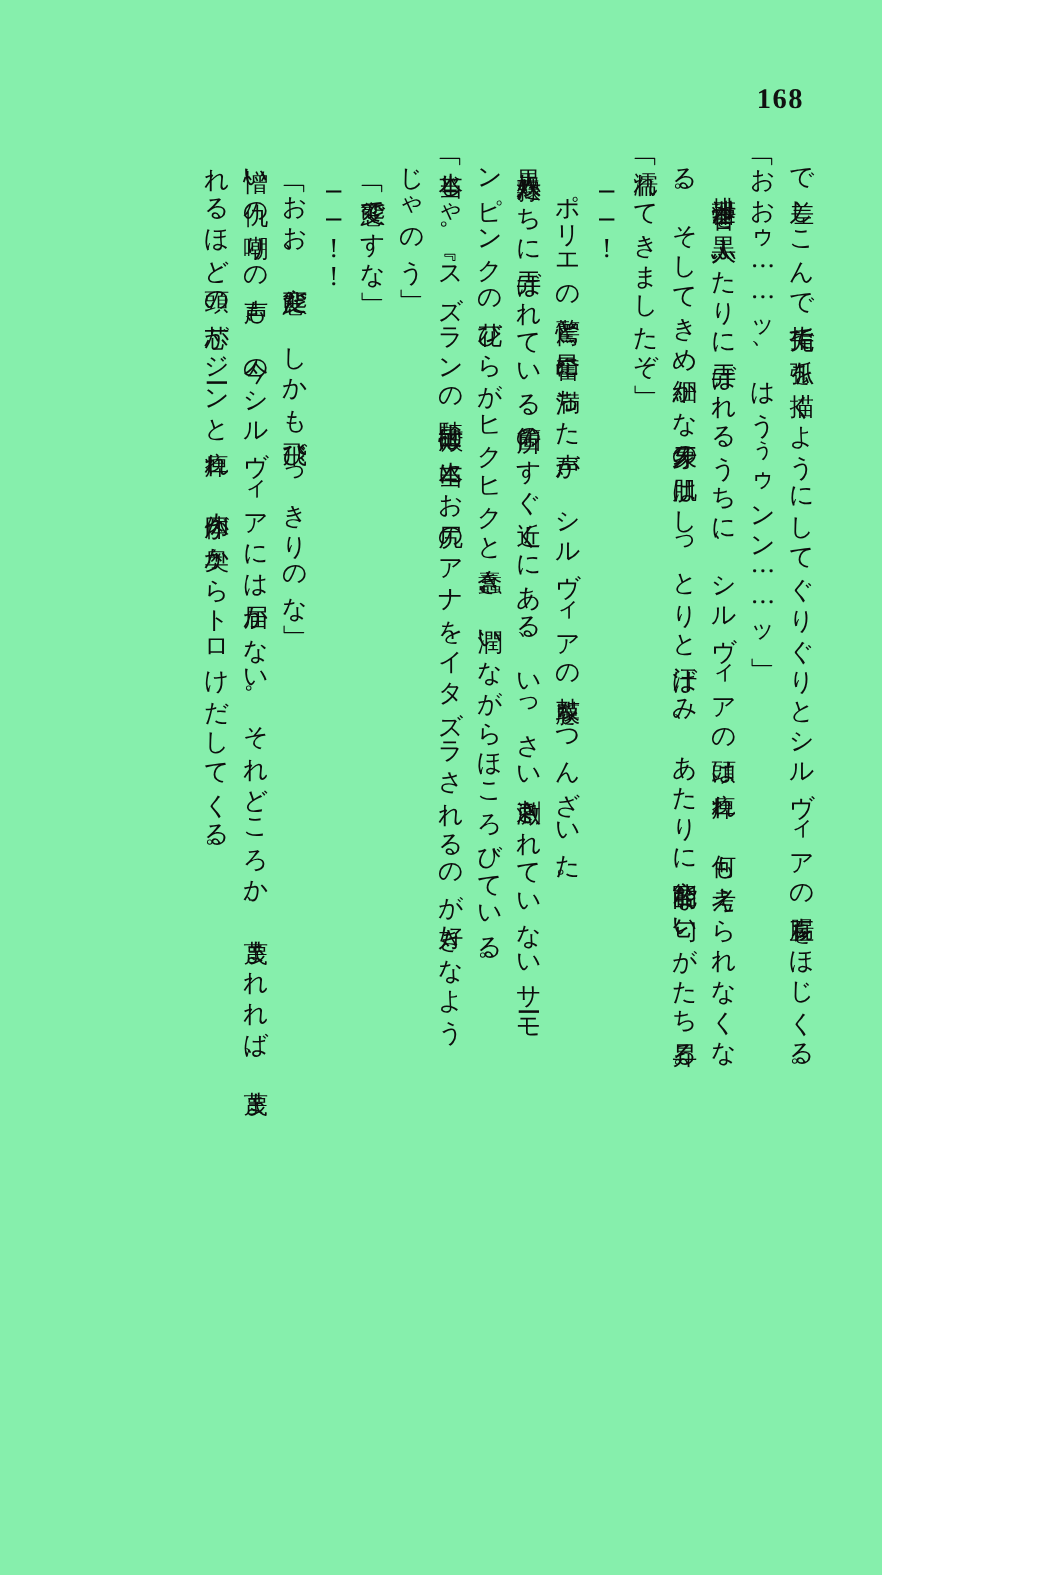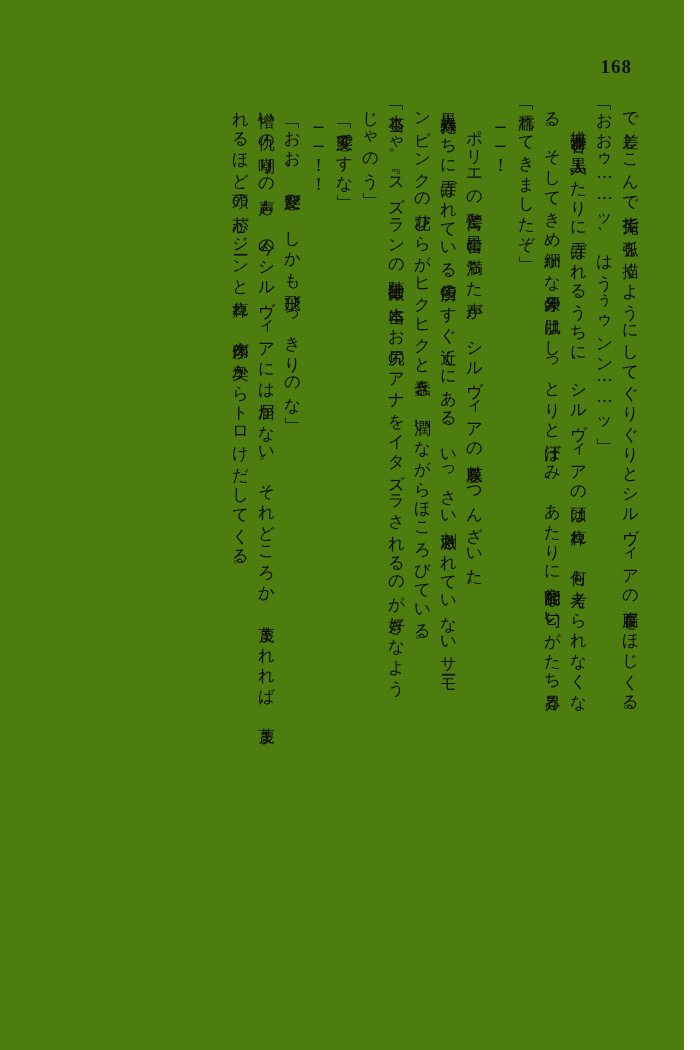--- a/index.html
+++ b/index.html
@@ -5,23 +5,23 @@
   html, body {
     margin: 0;
     padding: 0;
     background: #ffffff;
   }
   body {
     font-family: "Liberation Serif", "DejaVu Serif", serif;
   }
   .page {
     position: relative;
-    width: 684px;
+    width: 588px;
     height: 1050px;
-    background: #4d7c0f;
+    background: #86efac;
     overflow: hidden;
   }
   .page-number {
     position: absolute;
     top: 56px;
     right: 52px;
     font-family: "Liberation Serif", "DejaVu Serif", serif;
     font-size: 19px;
     font-weight: 700;
     color: #111111;

